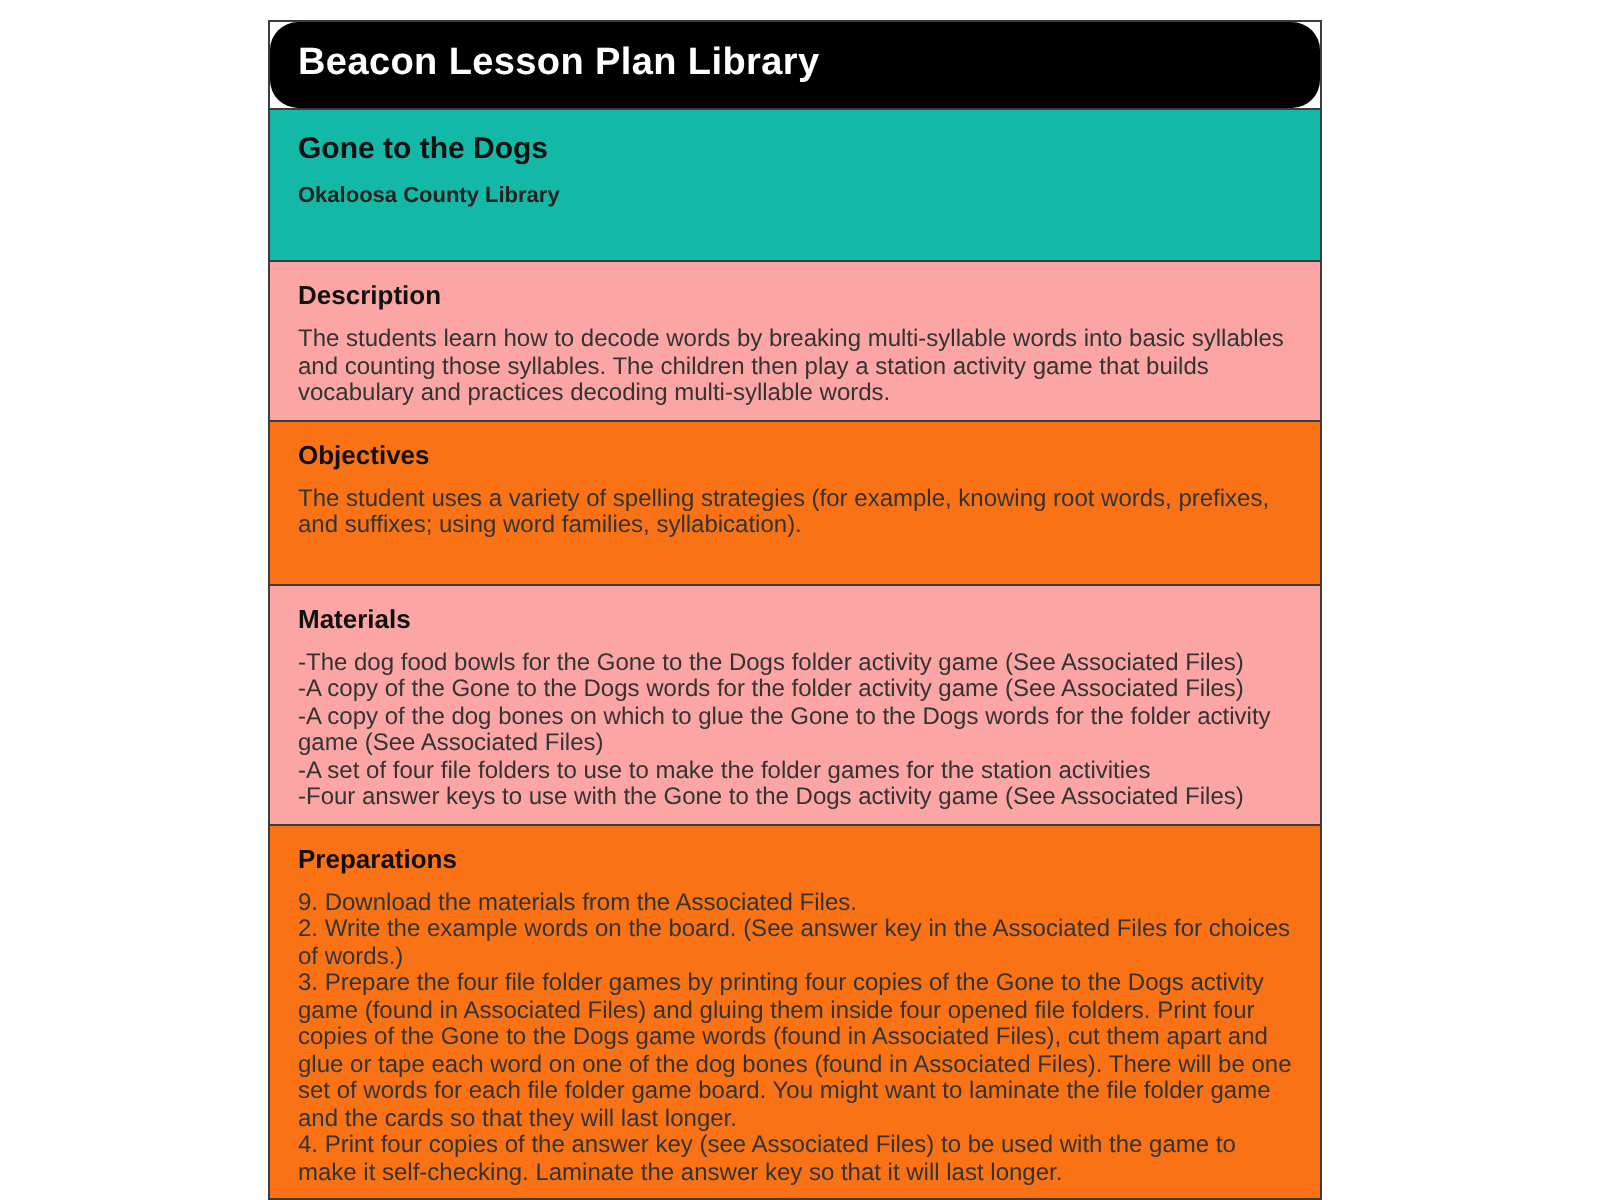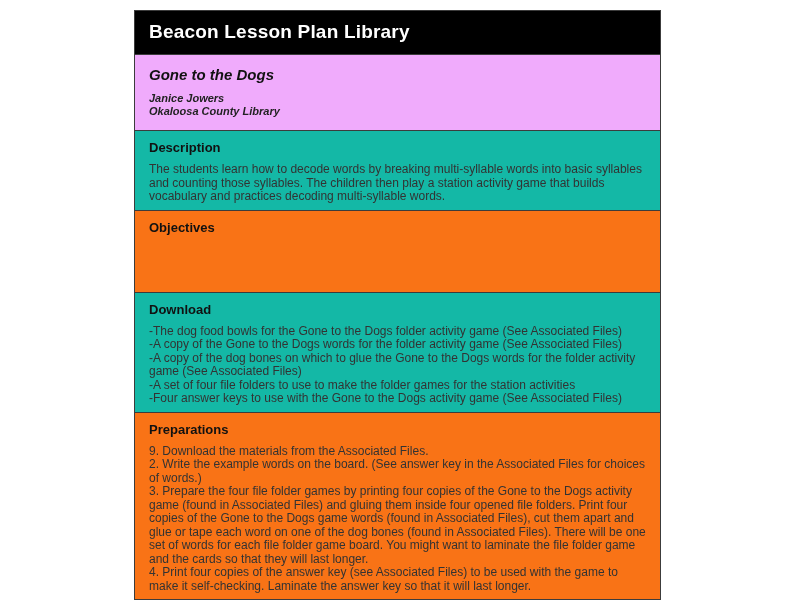--- a/index.html
+++ b/index.html
@@ -20,46 +20,46 @@
     background: #ffffff;
     border: 1px solid #3c3c3c;
   }
   .header {
     background: #000000;
     color: #ffffff;
     font-size: 19px;
     font-weight: bold;
     padding: 10px 14px 11px 14px;
     letter-spacing: 0.2px;
+    border-radius: 14px;
   }
   .title-block {
-    background: #f0abfc;
+    background: #14b8a6;
     border-top: 1px solid #3c3c3c;
     padding: 11px 14px 0 14px;
     min-height: 76px;
-    font-style: italic;
   }
   .lesson-title {
     font-size: 15px;
     font-weight: bold;
     color: #111111;
     margin: 0 0 9px 0;
   }
   .author-line {
     font-size: 11px;
     font-weight: bold;
     color: #222222;
     line-height: 13px;
   }
   .section {
     border-top: 1px solid #3c3c3c;
     padding: 9px 14px 6px 14px;
     background: #f97316;
   }
-  .section.gray { background: #14b8a6; }
+  .section.gray { background: #fca5a5; }
   .section-heading {
     font-size: 13px;
     font-weight: bold;
     color: #111111;
     margin: 0 0 8px 0;
   }
   .section-body {
     font-size: 12px;
     color: #333333;
     line-height: 13.5px;
@@ -74,37 +74,39 @@
 <body>
 
 <div class="page">
 
   <div class="header">
     <span>Beacon Lesson Plan Library</span>
   </div>
 
   <div class="title-block">
     <div class="lesson-title">Gone to the Dogs</div>
-    <div class="author-line">Janice Jowers</div>
     <div class="author-line">Okaloosa County Library</div>
   </div>
 
   <div class="section gray sec-description">
     <div class="section-heading">Description</div>
     <div class="section-body">
       <div class="line">The students learn how to decode words by breaking multi-syllable words into basic syllables and counting those syllables. The children then play a station activity game that builds vocabulary and practices decoding multi-syllable words.</div>
     </div>
   </div>
 
   <div class="section sec-objectives">
     <div class="section-heading">Objectives</div>
+    <div class="section-body">
+      <div class="line">The student uses a variety of spelling strategies (for example, knowing root words, prefixes, and suffixes; using word families, syllabication).</div>
+    </div>
   </div>
 
   <div class="section gray sec-materials">
-    <div class="section-heading">Download</div>
+    <div class="section-heading">Materials</div>
     <div class="section-body">
       <div class="line">-The dog food bowls for the Gone to the Dogs folder activity game (See Associated Files)</div>
       <div class="line">-A copy of the Gone to the Dogs words for the folder activity game (See Associated Files)</div>
       <div class="line">-A copy of the dog bones on which to glue the Gone to the Dogs words for the folder activity game (See Associated Files)</div>
       <div class="line">-A set of four file folders to use to make the folder games for the station activities</div>
       <div class="line">-Four answer keys to use with the Gone to the Dogs activity game (See Associated Files)</div>
     </div>
   </div>
 
   <div class="section sec-preparations">

